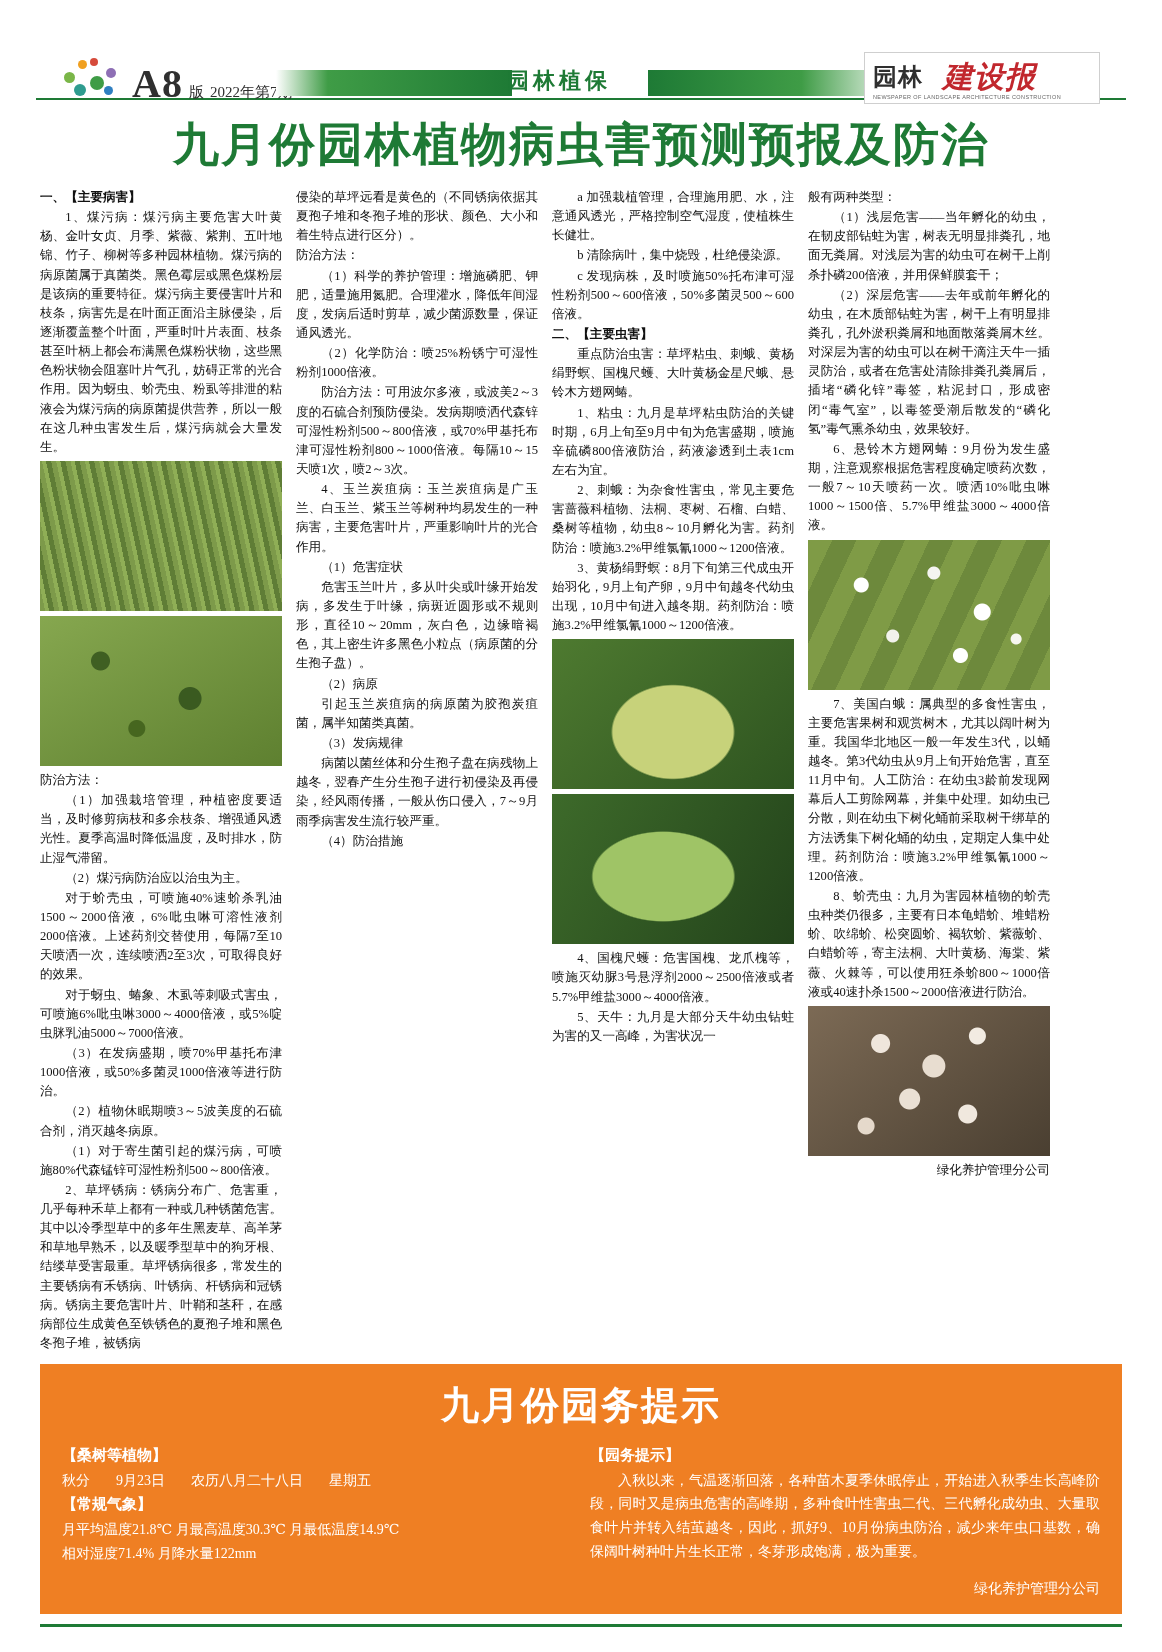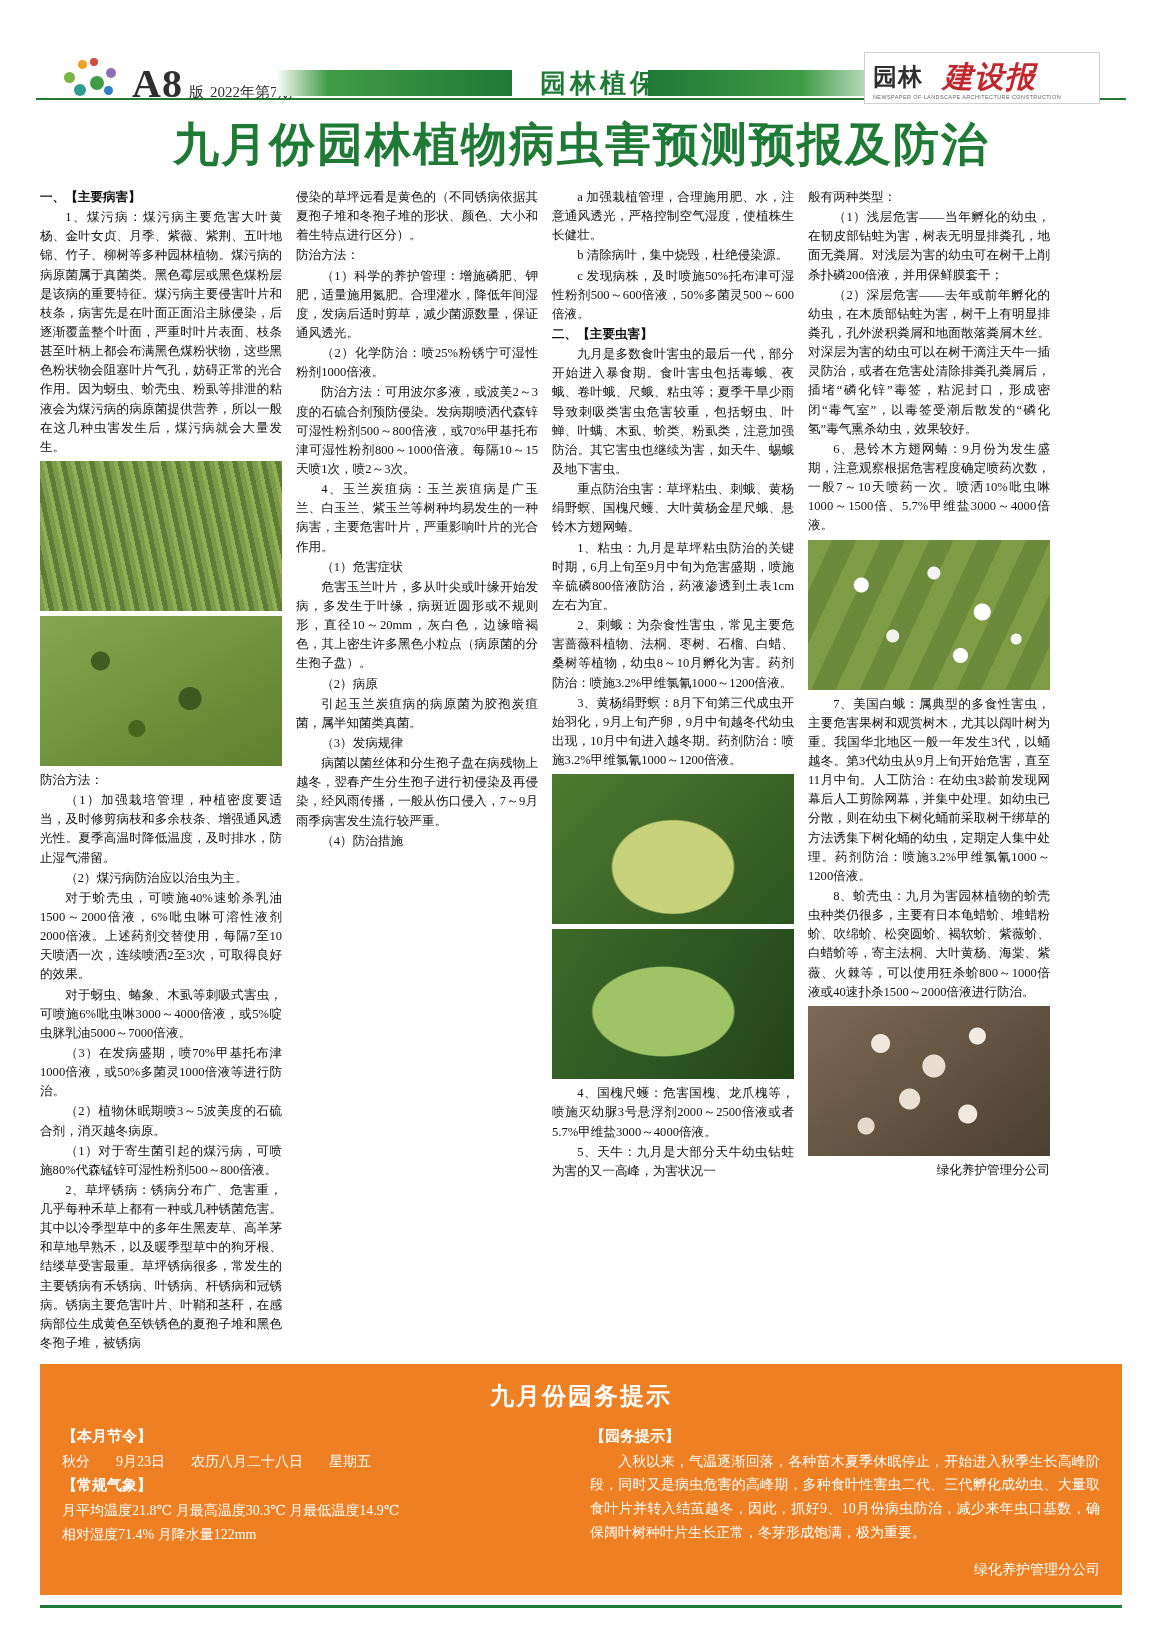--- a/index.html
+++ b/index.html
@@ -17,21 +17,21 @@
   
   .masthead { position:relative; height:92px; padding-top:60px;text-align:right; }
   .logo-dots { position:absolute; left:36px; top:58px; width:62px; height:44px; }
   .logo-dots span { position:absolute; border-radius:50%; display:block; }
   .issue-block { position:absolute; left:104px; top:60px; display:flex; align-items:baseline; gap:6px; }
   .issue-a8 { font-size:40px; font-weight:bold; color:#2f2f2f; letter-spacing:1px; font-family:"Liberation Serif",serif;}
   .issue-ban { font-size:15px; color:#2f2f2f; }
   .issue-date { font-size:15px; color:#2f2f2f; }
   .bar-left { position:absolute; left:248px; top:70px; width:236px; height:26px;
       background:linear-gradient(90deg,#ffffff 0%, #3f9c46 22%, #1e7a35 100%); }
-  .section-name { position:absolute; left:512px; top:66px; font-size:26px; font-weight:bold; color:#1e7a35; letter-spacing:4px; font-family:"Liberation Sans",sans-serif;}
+  .section-name { position:absolute; left:479px; top:66px; font-size:22px; font-weight:bold; color:#1e7a35; letter-spacing:4px; font-family:"Liberation Sans",sans-serif;}
   .bar-right { position:absolute; left:620px; top:70px; width:256px; height:26px;
       background:linear-gradient(90deg,#1e7a35 0%, #3f9c46 60%, #ffffff 100%); }
   .nameplate { position:absolute; right:34px; top:52px; width:236px; height:52px;
       border:1px solid #cfcfcf; background:#fff; }
   .np-inner { position:relative; width:100%; height:100%; }
   .np-left { position:absolute; left:8px; top:8px; font-size:24px; font-weight:bold; color:#2f2f2f; letter-spacing:1px;}
   .np-red { position:absolute; left:78px; top:4px; font-size:30px; font-weight:bold; color:#c1272d; font-style:italic; letter-spacing:1px;}
   .np-en { position:absolute; left:8px; bottom:3px; font-size:5.5px; color:#666; letter-spacing:.4px; font-family:"Liberation Sans",sans-serif;}
 
   .hairline { height:2px; background:#1e7a35; margin:6px 8px 0 8px; }
@@ -81,21 +81,21 @@
         radial-gradient(circle at 30% 25%, #efe6dc 0 9px, transparent 10px),
         radial-gradient(circle at 52% 40%, #e8ddd0 0 11px, transparent 12px),
         radial-gradient(circle at 70% 20%, #f2ebe2 0 8px, transparent 9px),
         radial-gradient(circle at 42% 62%, #eae0d4 0 10px, transparent 11px),
         radial-gradient(circle at 66% 72%, #f0e8de 0 9px, transparent 10px),
         radial-gradient(circle at 24% 80%, #e5d9cb 0 8px, transparent 9px);}
   .sign { text-align:right; font-size:12.6px; margin-top:6px; }
 
   
   .orange { margin:10px 12px 0 12px; background:#ef7f23; color:#fff; padding:12px 22px 16px 22px; }
-  .orange h2 { text-align:center; font-size:24px; margin:4px 0 12px 0; font-weight:bold; letter-spacing:2px;
+  .orange h2 { text-align:center; font-size:38px; margin:4px 0 12px 0; font-weight:bold; letter-spacing:2px;
       font-family:"Liberation Sans",sans-serif; }
   .ocols { display:flex; gap:18px; font-size:14px; line-height:1.7; }
   .ocol { flex:1; }
   .ohead { font-weight:bold; font-size:15px; }
   .orow { display:flex; gap:26px; }
   .orow span { white-space:nowrap; }
   .osign { text-align:right; font-size:14px; margin-top:14px; }
 
   
   .footbar { margin:10px 12px 0 12px; border-top:3px solid #1e7a35; }
@@ -176,21 +176,20 @@
       <p>（3）发病规律</p>
       <p>病菌以菌丝体和分生孢子盘在病残物上越冬，翌春产生分生孢子进行初侵染及再侵染，经风雨传播，一般从伤口侵入，7～9月雨季病害发生流行较严重。</p>
       <p>（4）防治措施</p>
     </div>
 
     <div class="col">
       <p>a 加强栽植管理，合理施用肥、水，注意通风透光，严格控制空气湿度，使植株生长健壮。</p>
       <p>b 清除病叶，集中烧毁，杜绝侵染源。</p>
       <p>c 发现病株，及时喷施50%托布津可湿性粉剂500～600倍液，50%多菌灵500～600倍液。</p>
       <p class="noind sub">二、【主要虫害】</p>
-      <p>九月是多数食叶害虫的最后一代，部分开始进入暴食期。食叶害虫包括毒蛾、夜蛾、卷叶蛾、尺蛾、粘虫等；夏季干旱少雨导致刺吸类害虫危害较重，包括蚜虫、叶蝉、叶螨、木虱、蚧类、粉虱类，注意加强防治。其它害虫也继续为害，如天牛、蜴蛾及地下害虫。</p>
       <p>重点防治虫害：草坪粘虫、刺蛾、黄杨绢野螟、国槐尺蠖、大叶黄杨金星尺蛾、悬铃木方翅网蝽。</p>
       <p>1、粘虫：九月是草坪粘虫防治的关键时期，6月上旬至9月中旬为危害盛期，喷施辛硫磷800倍液防治，药液渗透到土表1cm左右为宜。</p>
       <p>2、刺蛾：为杂食性害虫，常见主要危害蔷薇科植物、法桐、枣树、石榴、白蜡、桑树等植物，幼虫8～10月孵化为害。药剂防治：喷施3.2%甲维氯氰1000～1200倍液。</p>
       <p>3、黄杨绢野螟：8月下旬第三代成虫开始羽化，9月上旬产卵，9月中旬越冬代幼虫出现，10月中旬进入越冬期。药剂防治：喷施3.2%甲维氯氰1000～1200倍液。</p>
       <div class="figure">
         <div class="ph caterpillar"></div>
       </div>
       <div class="figure">
         <div class="ph greenworm"></div>
       </div>
@@ -212,21 +211,21 @@
         <div class="ph scale"></div>
       </div>
       <p class="sign">绿化养护管理分公司</p>
     </div>
   </div>
 
   <div class="orange">
     <h2>九月份园务提示</h2>
     <div class="ocols">
       <div class="ocol">
-        <div class="ohead">【本月节令】</div>
+        <div class="ohead">【桑树等植物】</div>
         <div class="orow">
           <span>秋分</span>
           <span>9月23日</span>
           <span>农历八月二十八日</span>
           <span>星期五</span>
         </div>
         <div class="ohead">【常规气象】</div>
         <div>月平均温度21.8℃        月最高温度30.3℃        月最低温度14.9℃</div>
         <div>相对湿度71.4%        月降水量122mm</div>
       </div>

